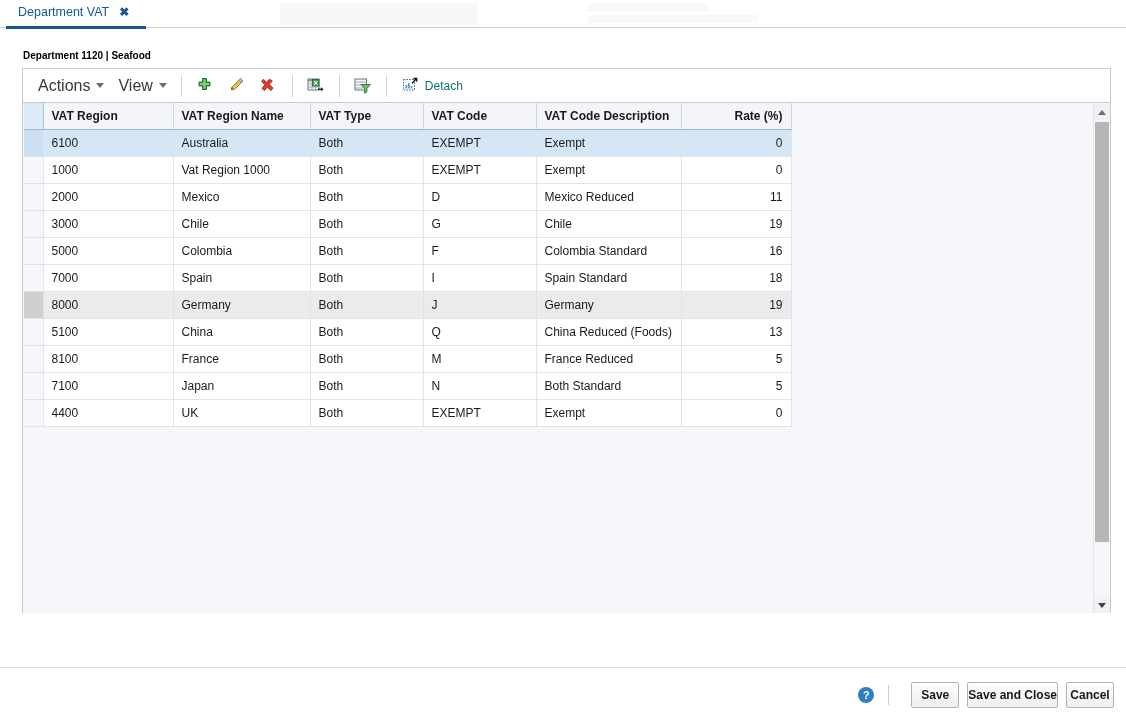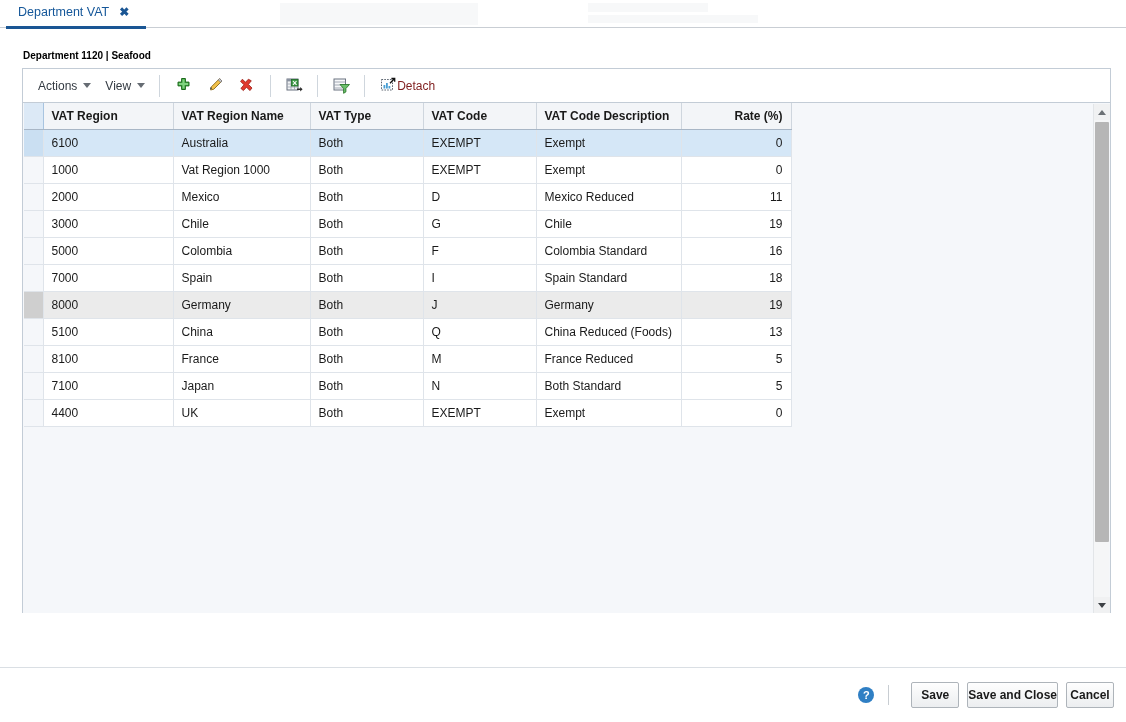--- a/index.html
+++ b/index.html
@@ -62,39 +62,39 @@
   
   .toolbar {
     position: absolute; left: 0; top: 0; width: 1087px; height: 34px;
     background: #ffffff;
     border-bottom: 1px solid #c3ccd6;
     display: flex; align-items: center;
     padding-left: 8px;
   }
   .menu-btn {
     display: flex; align-items: center; gap: 6px;
-    padding: 3px 7px; cursor: pointer; color: #333a42; font-size: 12px;
+    padding: 3px 7px; cursor: pointer; color: #333a42; font-size: 16px;
   }
   .caret {
     width: 0; height: 0;
     border-left: 4px solid transparent;
     border-right: 4px solid transparent;
     border-top: 5px solid #666c73;
   }
   .tb-sep {
     width: 1px; height: 22px; background: #cfd6dd; margin: 0 7px;
   }
   .tb-btn {
     width: 28px; height: 26px; display: flex;
     align-items: center; justify-content: center;
     cursor: pointer; margin: 0 2px;
   }
   .detach-btn {
-    display: flex; align-items: center; gap: 0;
-    padding: 3px 8px; cursor: pointer; font-size: 12px; color: #7f1d1d;
+    display: flex; align-items: center; gap: 6px;
+    padding: 3px 8px; cursor: pointer; font-size: 12px; color: #0f766e;
   }
 
   
   .grid-wrap {
     position: absolute; left: 0; top: 34px;
     width: 1087px; height: 510px;
     background: #f5f7fa;
     overflow: hidden;
   }
   table.grid {

